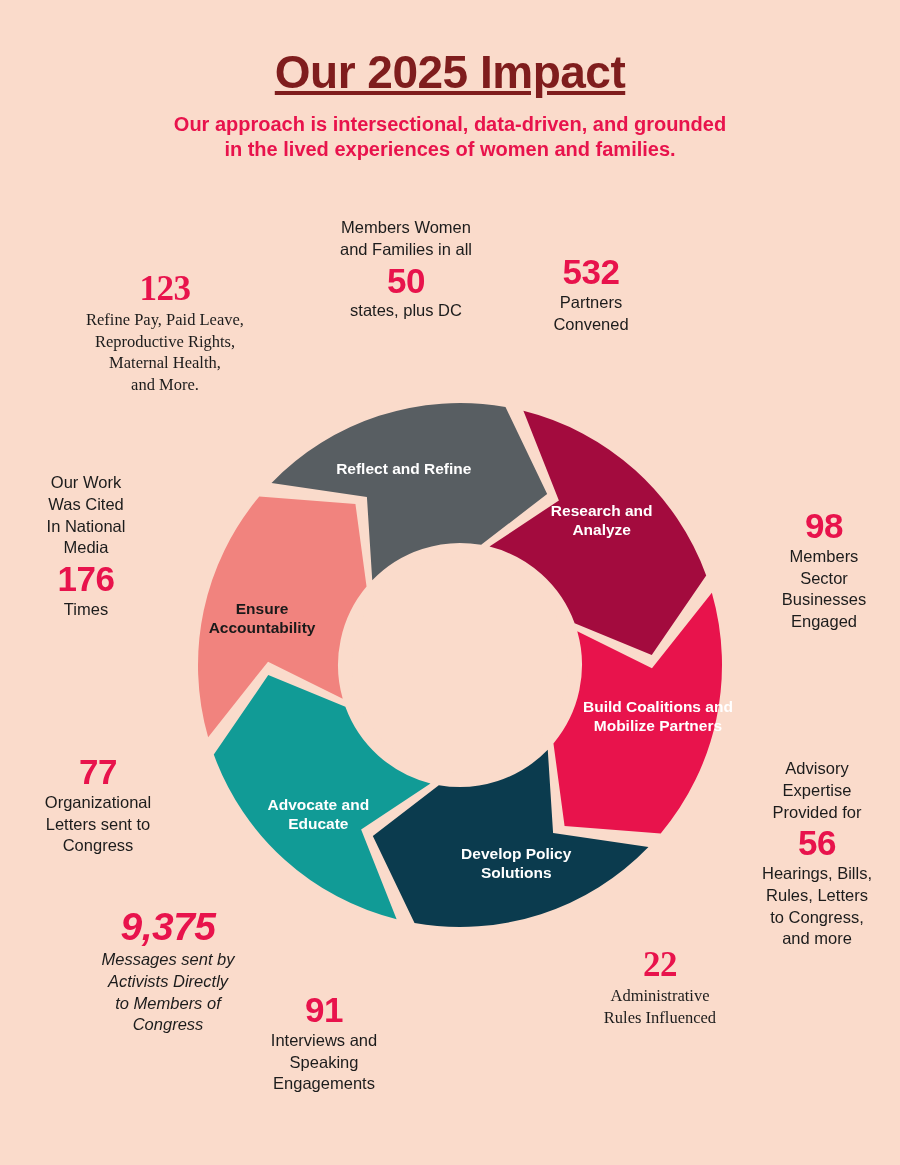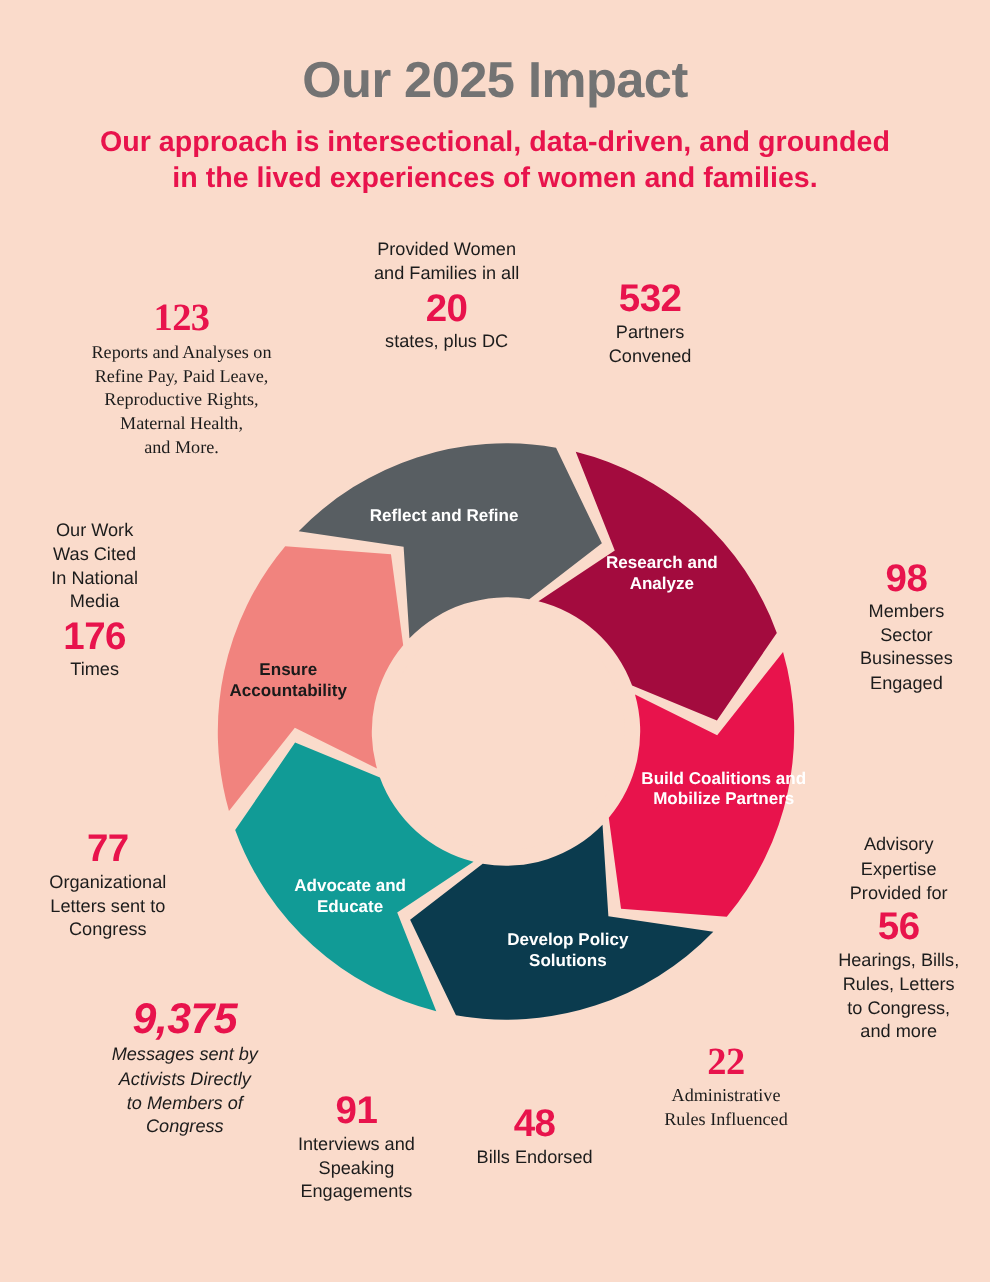--- a/index.html
+++ b/index.html
@@ -26,27 +26,28 @@
   .header {
     position: absolute;
     top: 48px;
     left: 0;
     width: 900px;
     text-align: center;
   }
   .title {
     font-size: 46px;
     font-weight: bold;
-    color: #737373;
+    color: #7f1d1d;
     letter-spacing: -0.5px;
     line-height: 1.05;
     margin: 0 0 16px 0;
+    text-decoration: underline;
   }
   .subtitle {
-    font-size: 26px;
+    font-size: 20px;
     font-weight: bold;
     color: #E8134C;
     line-height: 1.25;
     margin: 0 auto;
     width: 820px;
   }
 
   
   .wheel-wrap {
     position: absolute;
@@ -134,31 +135,30 @@
           <text x="366.2300205866678" y="504.09738597141705" class="seg-label light"><tspan x="366.2300205866678" dy="0">Develop Policy</tspan><tspan x="366.2300205866678" dy="19">Solutions</tspan></text>
           <text x="168.2896924263646" y="454.7453192690849" class="seg-label light"><tspan x="168.2896924263646" dy="0">Advocate and</tspan><tspan x="168.2896924263646" dy="19">Educate</tspan></text>
           <text x="112.05967183969673" y="258.6479332976678" class="seg-label dark"><tspan x="112.05967183969673" dy="0">Ensure</tspan><tspan x="112.05967183969673" dy="19">Accountability</tspan></text>
           <text x="253.76997941333224" y="118.90261402858292" class="seg-label light"><tspan x="253.76997941333224" dy="0">Reflect and Refine</tspan></text>
         </g>
     </svg>
   </div>
 
   <div class="stat" id="stat-reports">
     <span class="num">123</span>
-    <span class="txt">Reports and Analyses on</span>
     <span class="txt">Refine Pay, Paid Leave,</span>
     <span class="txt">Reproductive Rights,</span>
     <span class="txt">Maternal Health,</span>
     <span class="txt">and More.</span>
   </div>
 
   <div class="stat" id="stat-states">
-    <span class="txt">Provided Women</span>
+    <span class="txt">Members Women</span>
     <span class="txt">and Families in all</span>
-    <span class="num">20</span>
+    <span class="num">50</span>
     <span class="txt">states, plus DC</span>
   </div>
 
   <div class="stat" id="stat-partners">
     <span class="num">532</span>
     <span class="txt">Partners</span>
     <span class="txt">Convened</span>
   </div>
 
 
@@ -180,24 +180,20 @@
     <span class="txt">to Congress,</span>
     <span class="txt">and more</span>
   </div>
 
   <div class="stat" id="stat-rules">
     <span class="num">22</span>
     <span class="txt">Administrative</span>
     <span class="txt">Rules Influenced</span>
   </div>
 
-  <div class="stat" id="stat-bills">
-    <span class="num">48</span>
-    <span class="txt">Bills Endorsed</span>
-  </div>
 
   <div class="stat" id="stat-interviews">
     <span class="num">91</span>
     <span class="txt">Interviews and</span>
     <span class="txt">Speaking</span>
     <span class="txt">Engagements</span>
   </div>
 
   <div class="stat" id="stat-messages">
     <span class="num big">9,375</span>

